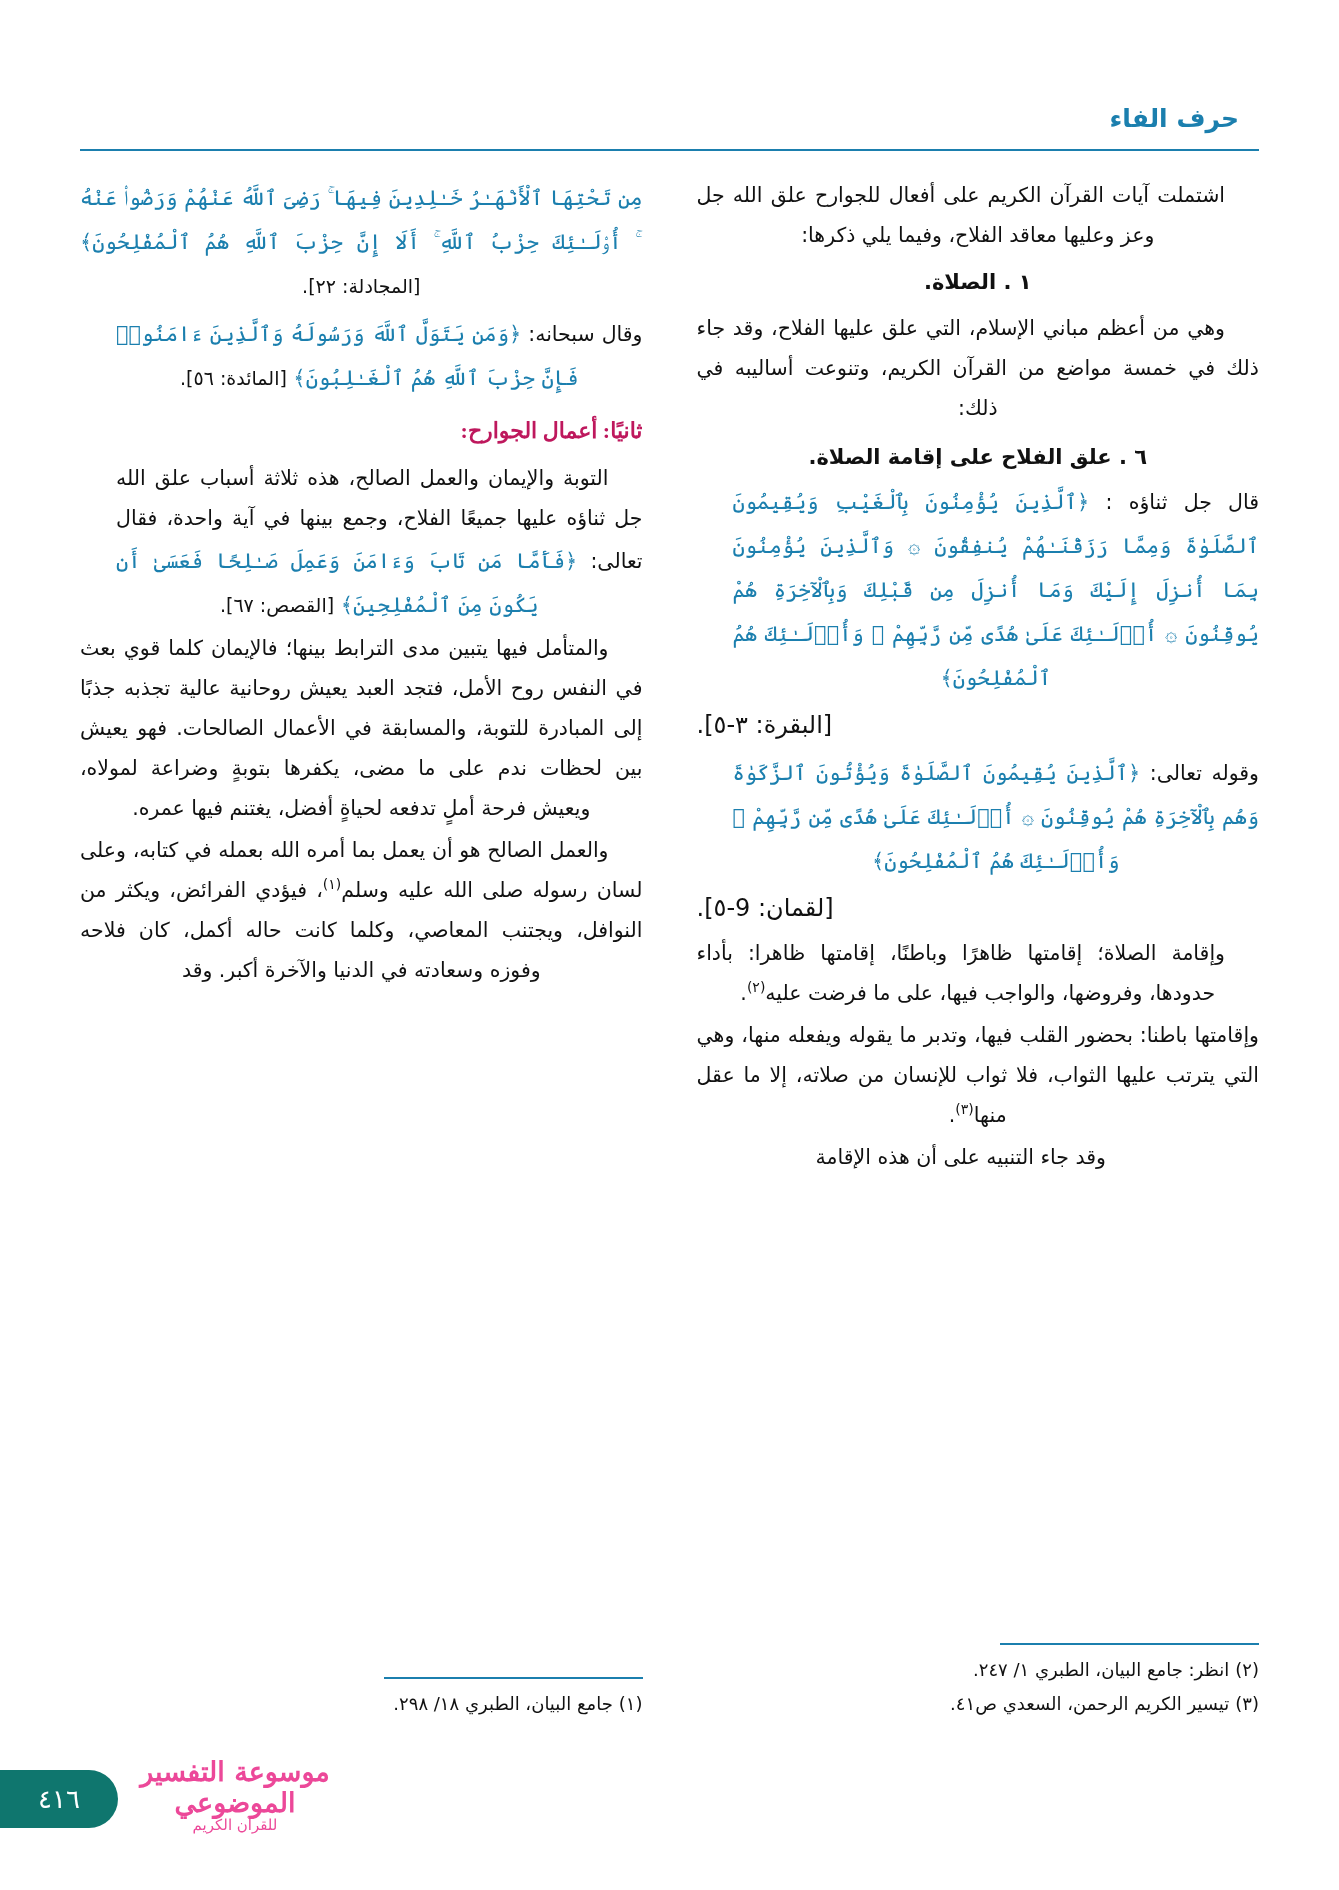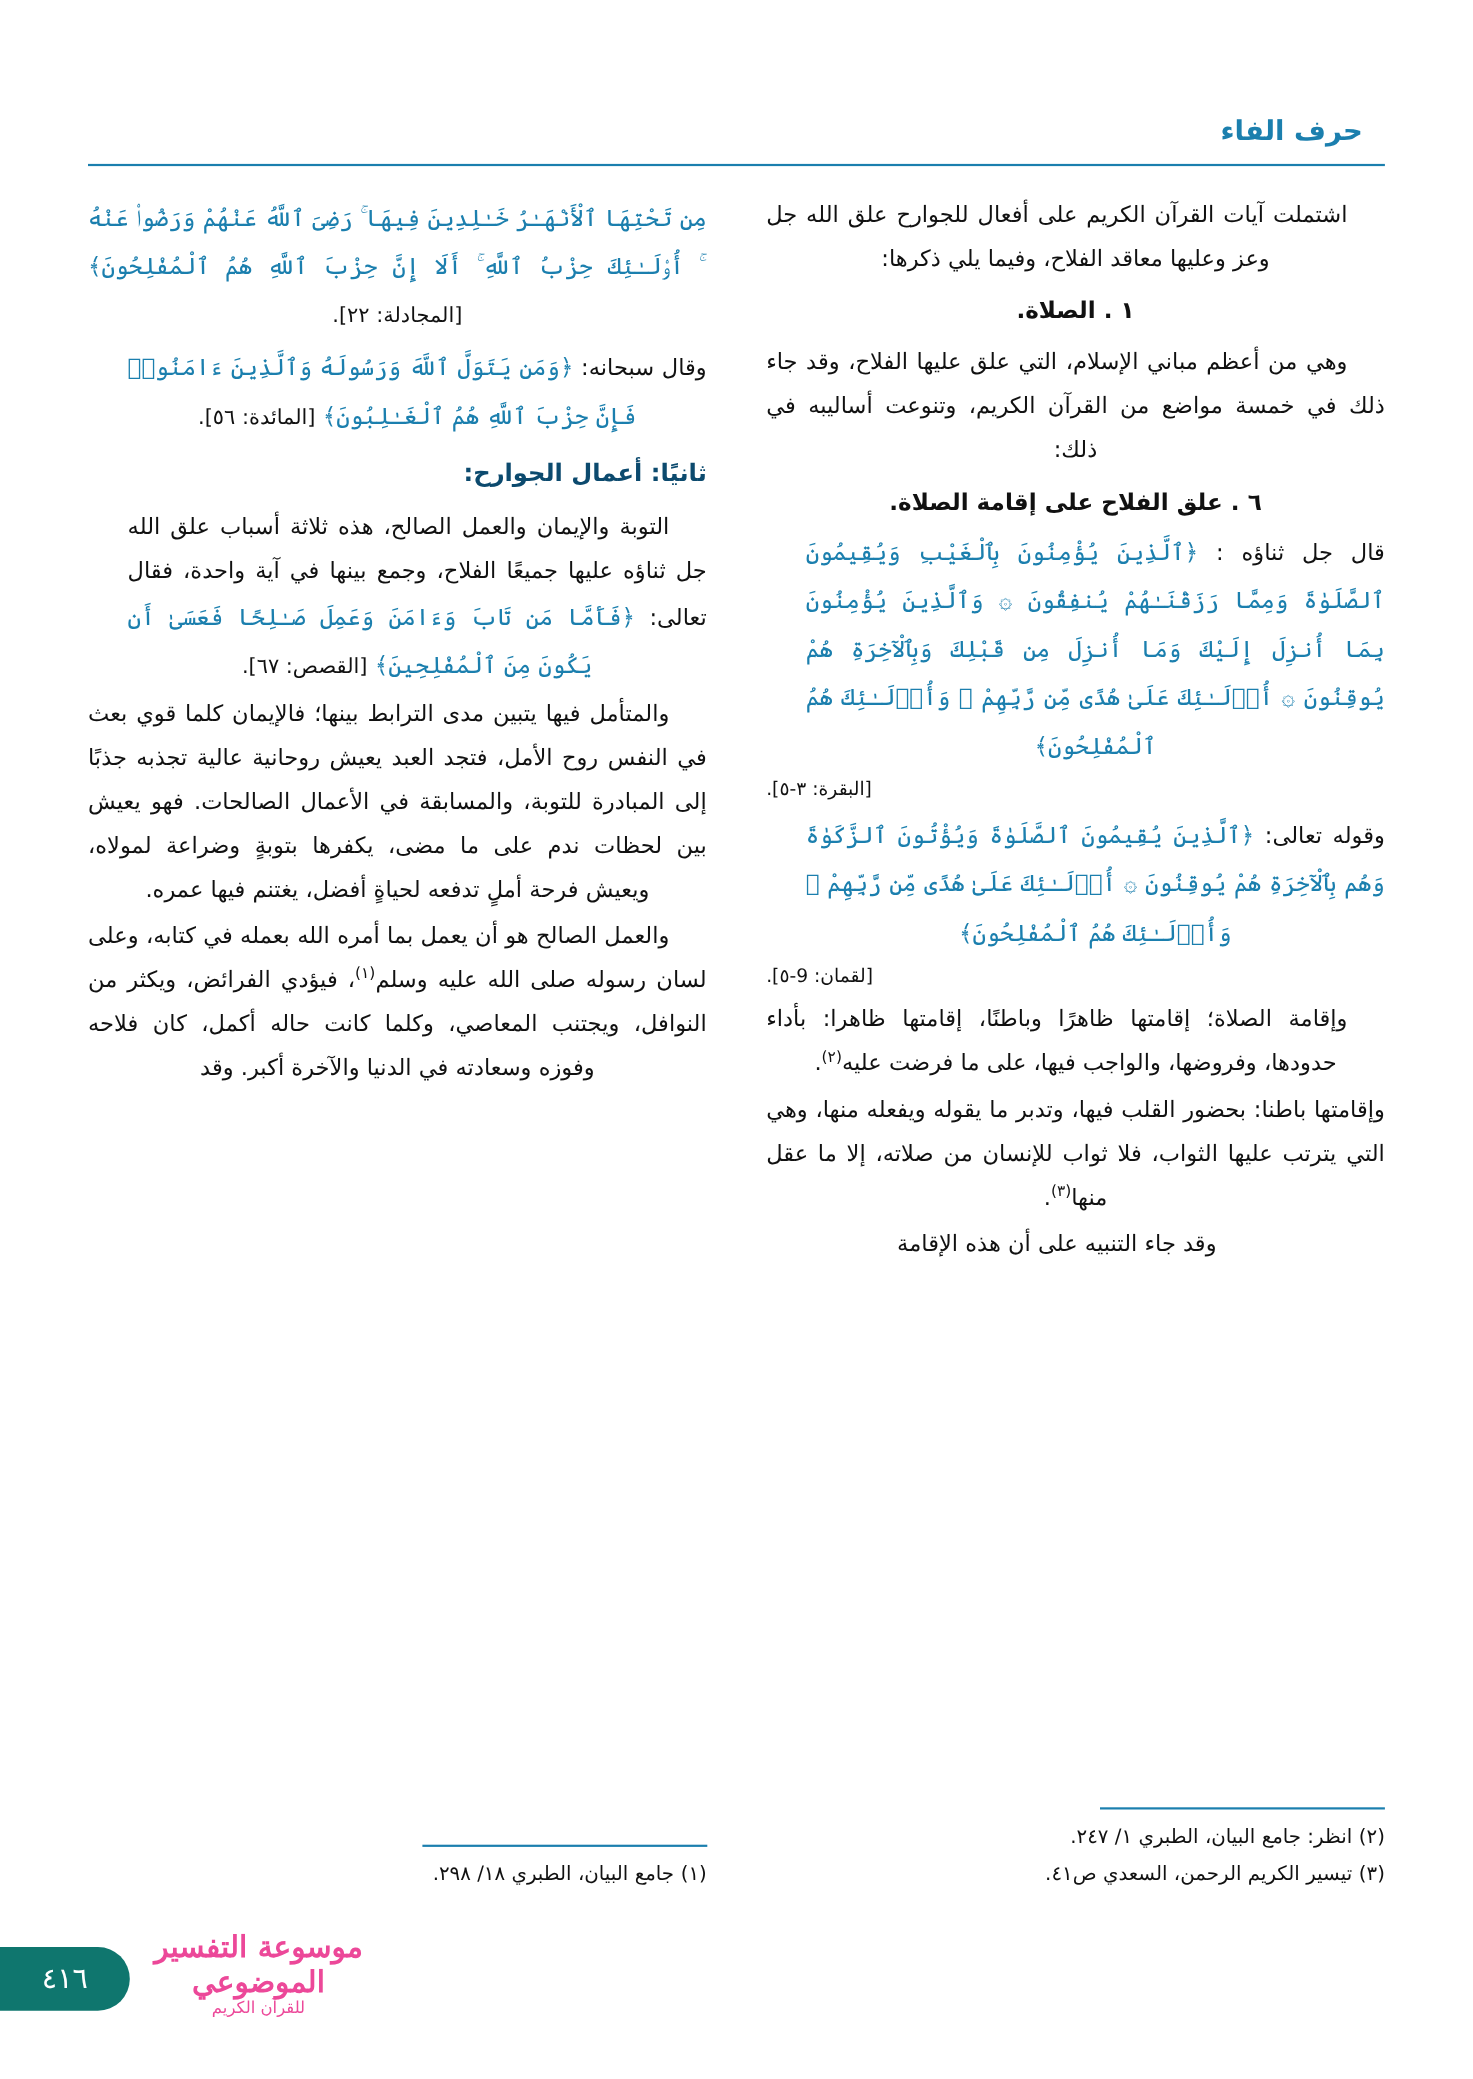--- a/index.html
+++ b/index.html
@@ -61,26 +61,27 @@
     font-size: 20.5px;
     line-height: 1.95;
     text-align: justify;
     text-align-last: center;
   }
   p { margin: 0 0 2px 0; }
   .indent { text-indent: 34px; }
 
   
   .sub-head {
-    color: #0c4a6e;
+    color: #be185d;
     font-size: 22px;
     font-weight: bold;
     margin: 10px 0 6px 0;
     text-align: right;
     text-align-last: right;
+    font-family: Liberation Serif, serif;
   }
   .bold-head {
     font-weight: bold;
     font-size: 21px;
     margin-top: 8px;
     text-align: center;
     text-align-last: center;
   }
   .numbered {
     font-weight: bold;
@@ -106,21 +107,21 @@
     font-family: "DejaVu Sans", "Liberation Sans", sans-serif;
   }
   .verse-para {
     text-align: justify;
     text-align-last: center;
     margin-left: 36px;
   }
   .verse-end {
     text-align: left;
     text-align-last: left;
-    font-size: 17px;
+    font-size: 24px;
   }
   .sup {
     font-size: 14px;
     vertical-align: super;
   }
 
   
   .footnotes {
     position: absolute;
     bottom: 0;

